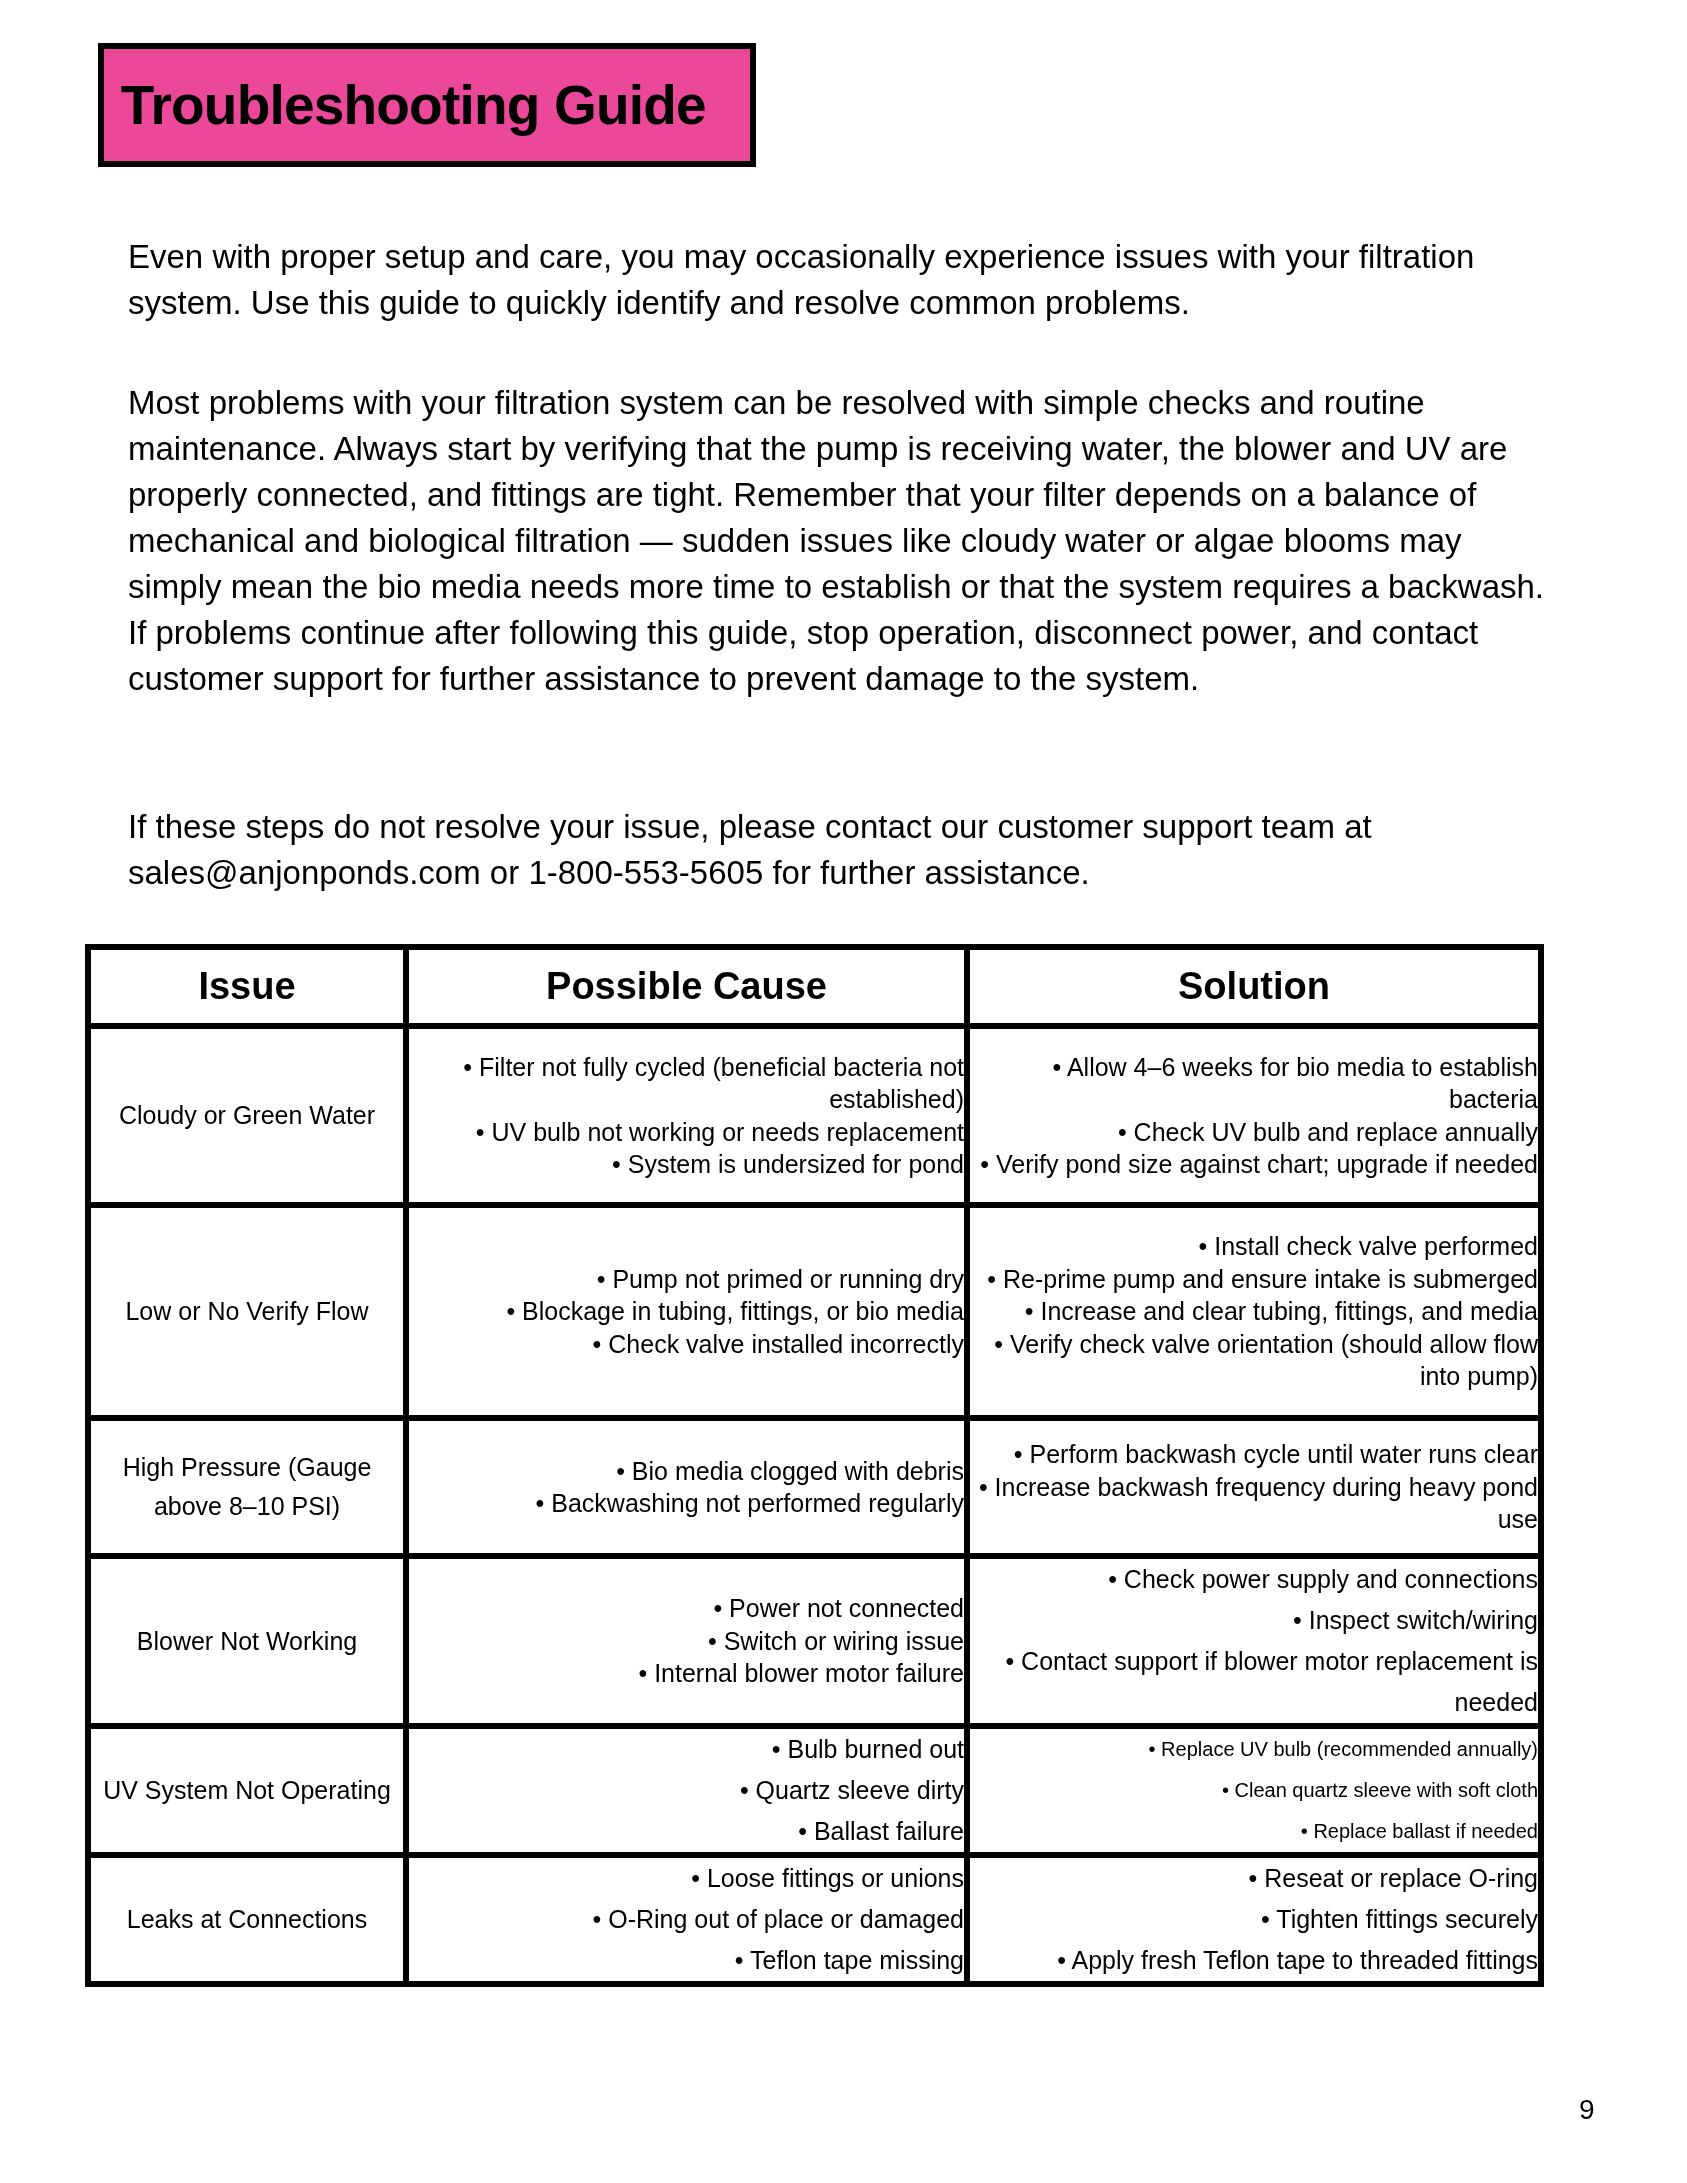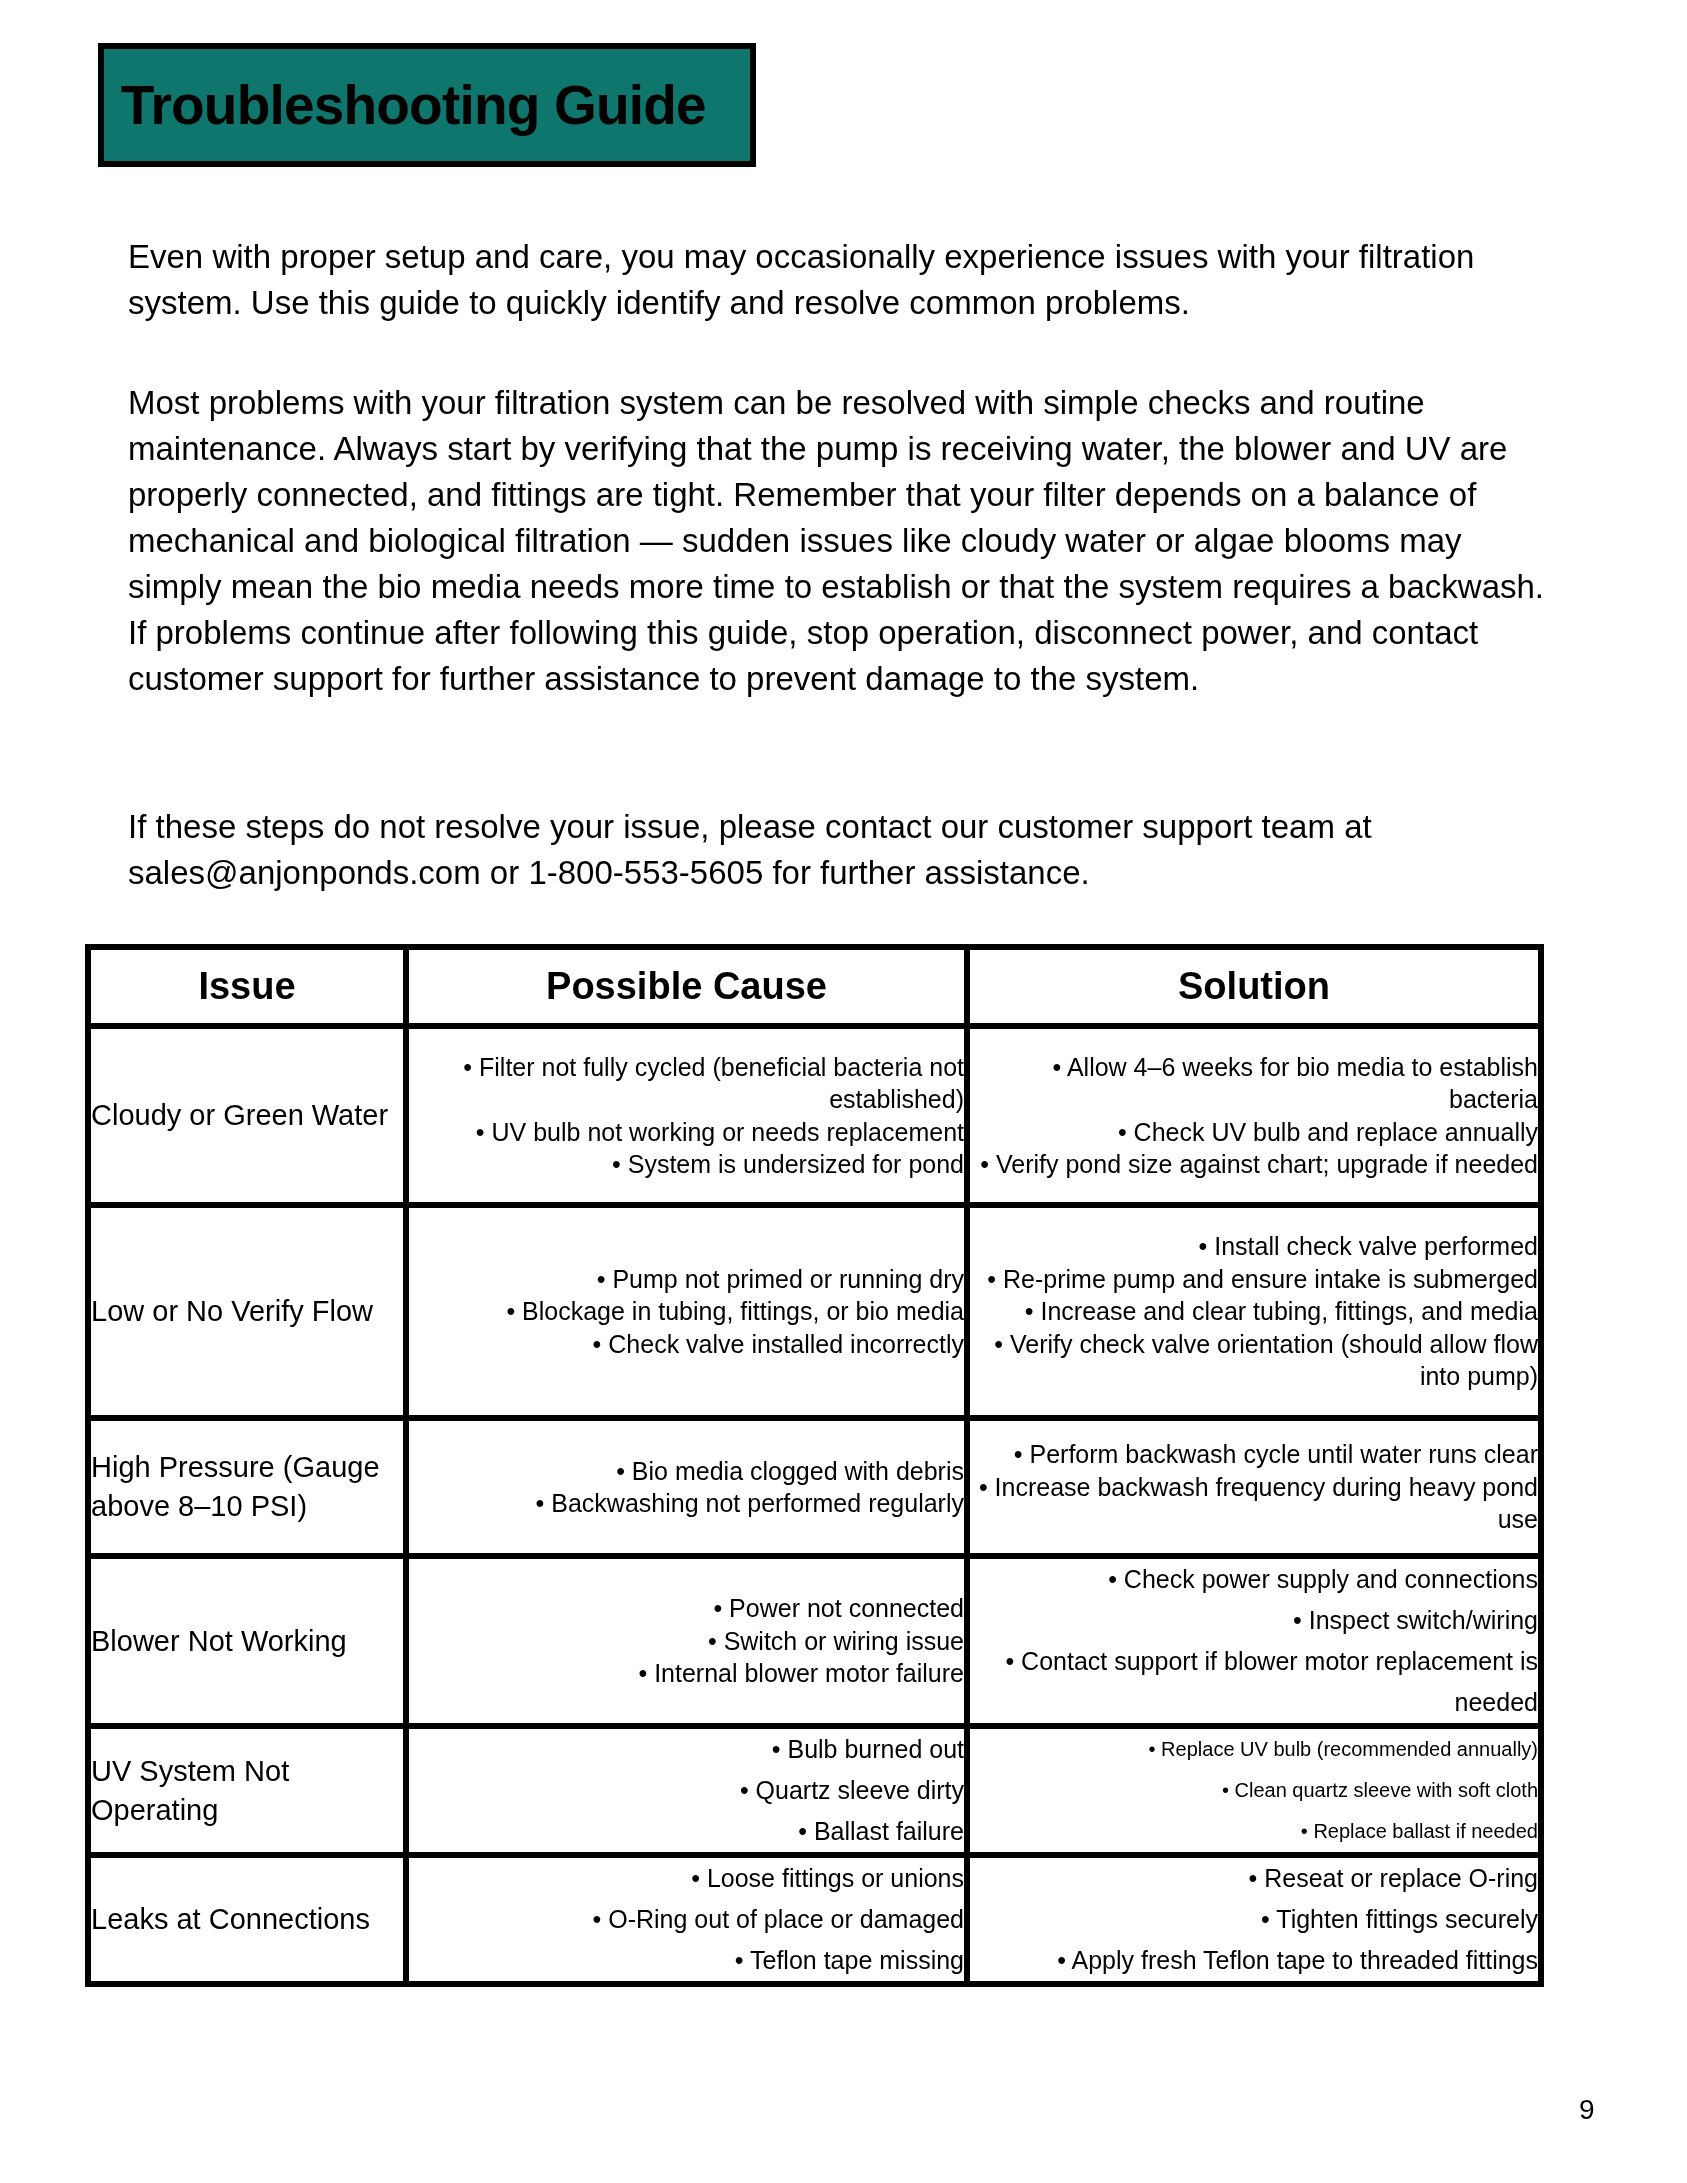--- a/index.html
+++ b/index.html
@@ -1,31 +1,31 @@
 <!DOCTYPE html>
 <html style="font-size:13.3px"><head>
 <meta charset="utf-8">
 <style>
   html, body { margin:0; padding:0; background:#ffffff; }
   body { width:1687px; height:2183px; position:relative; overflow:hidden;
          font-family:"Liberation Sans", "DejaVu Sans", sans-serif; color:#000; }
   .title-box { position:absolute; left:98px; top:43px; width:646px; height:112px;
-               background:#0f766e; border:6.7px solid #000; box-sizing:content-box;
+               background:#ec4899; border:6.7px solid #000; box-sizing:content-box;
                display:flex; align-items:center; }
   .title-box h1 { margin:0 0 0 16.7px; font-size:55px; font-weight:bold; letter-spacing:-0.8px; }
   .para { position:absolute; left:112px; width:1417px; font-size:33px; line-height:46px; margin:16px; }
   #p1 { top:218px; }
   #p2 { top:364px; }
   #p3 { top:788px; }
   table.guide { position:absolute; left:85px; top:944px; width:1453px; border-collapse:collapse;
                 table-layout:fixed; }
   table.guide th, table.guide td { border:6.7px solid #000; padding:0; vertical-align:middle; }
   table.guide th { font-size:38px; font-weight:bold; height:73px; text-align:center; }
   col.c1 { width:318px; } col.c2 { width:561px; } col.c3 { width:574px; }
-  td.issue { font-size:29px; line-height:39px; padding:0 5px; }
+  td.issue { text-align:center; font-size:25px; line-height:39px; padding:0 5px; }
   td.list { font-size:25px; line-height:32.5px; padding:0 18.3px 0 18.3px; }
   td.list.loose { line-height:41px; }
   td.list.small { font-size:20px; line-height:41px; }
   td .item { display:block;text-align:right; }
   .r1 { height:179px; } .r2 { height:213px; } .r3 { height:138px; }
   .r4 { height:143px; } .r5 { height:127px; } .r6 { height:112px; }
   .page-num { position:absolute; left:1579px; top:2094px; font-size:28px; }
 </style>
 </head>
 <body>

